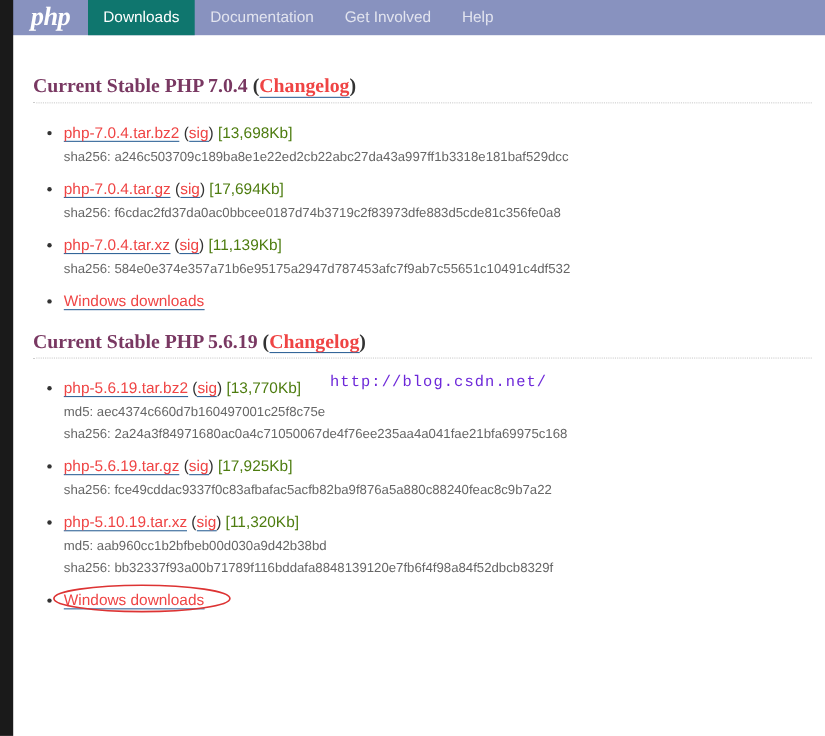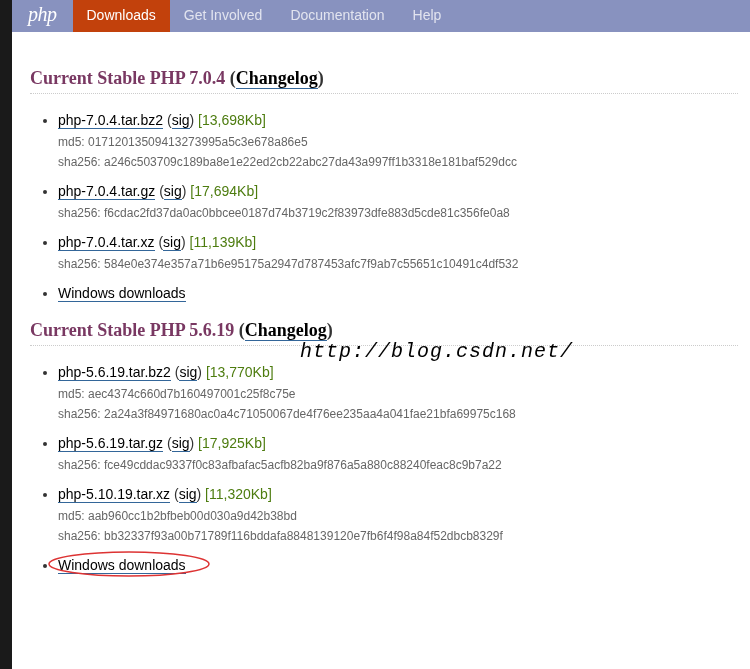--- a/index.html
+++ b/index.html
@@ -21,35 +21,35 @@
     background: #8892BF;
     height: 32px;
     display: flex;
     align-items: stretch;
     padding-left: 20px;
     color: #fff;
   }
   .logo {
     font-family: Georgia, serif;
     font-style: italic;
-    font-weight: normal;
-    font-size: 20px;
+    font-weight: bold;
+    font-size: 24px;
     color: #fff;
     padding: 3px 16px 0 8px;
     letter-spacing: -0.5px;
   }
   .nav-items { display: flex; }
   .nav-item {
     padding: 7px 14px;
     color: #e2e4ef;
     font-size: 14px;
     cursor: pointer;
   }
   .nav-item.active {
-    background: #c2410c;
+    background: #0f766e;
     color: #fff;
   }
   .content {
     padding: 20px 12px 12px 30px;
   }
   h2.section-title {
     font-family: Georgia, "Times New Roman", serif;
     font-size: 18px;
     font-weight: bold;
     color: #793862;
@@ -65,46 +65,45 @@
   ul.release-list {
     list-style: disc;
     margin: 16px 0 12px 28px;
   }
   ul.release-list > li {
     margin-bottom: 10px;
     font-size: 14px;
     line-height: 1.5;
   }
   a.link {
-    color: #000000;
+    color: #ef4444;
     border-bottom: 1px solid #369;
     text-decoration: none;
     cursor: pointer;
   }
   .size { color: #4d7c0f; }
   .paren-small { color: #333; }
   .hashline {
     font-size: 12px;
     color: #666;
     margin-top: 2px;
     font-family: "Helvetica Neue", Helvetica, Arial, sans-serif;
   }
   .gpg {
     margin: 12px 0 24px 0;
   }
   .watermark {
     position: absolute;
     left: 300px;
     top: 340px;
-    color: #000000;
+    color: #6d28d9;
     font-family: "Courier New", monospace;
-    font-size: 20px;
+    font-size: 14px;
     letter-spacing: 1px;
     pointer-events: none;
-    font-style: italic;
   }
   .circled {
     position: relative;
     display: inline-block;
   }
   .circled svg.ellipse-anno {
     position: absolute;
     left: -14px;
     top: -6px;
     pointer-events: none;
@@ -112,32 +111,32 @@
 </style>
 </head>
 <body>
 
 <div class="left-strip"></div>
 
 <div class="navbar">
   <span class="logo">php</span>
   <div class="nav-items">
       <div class="nav-item active">Downloads</div>
+      <div class="nav-item">Documentation</div>
       <div class="nav-item">Get Involved</div>
-      <div class="nav-item">Documentation</div>
       <div class="nav-item">Help</div>
     </div>
 </div>
 
 <div class="watermark">http://blog.csdn.net/</div>
 
 <div class="content">
     <h2 class="section-title">Current Stable PHP 7.0.4 <span class="paren">(</span><a class="changelog-link link">Changelog</a><span class="paren">)</span></h2>
     <ul class="release-list">
-      <li><a class="link">php-7.0.4.tar.bz2</a> <span class="paren-small">(</span><a class="link">sig</a><span class="paren-small">)</span> <span class="size">[13,698Kb]</span><div class="hashline">md5: 01712013509413273995a5c3e678a86e5</div><div class="hashline">sha256: a246c503709c189ba8e1e22ed2cb22abc27da43a997ff1b3318e181baf529dcc</div></li>
+      <li><a class="link">php-7.0.4.tar.bz2</a> <span class="paren-small">(</span><a class="link">sig</a><span class="paren-small">)</span> <span class="size">[13,698Kb]</span><div class="hashline">sha256: a246c503709c189ba8e1e22ed2cb22abc27da43a997ff1b3318e181baf529dcc</div></li>
       <li><a class="link">php-7.0.4.tar.gz</a> <span class="paren-small">(</span><a class="link">sig</a><span class="paren-small">)</span> <span class="size">[17,694Kb]</span><div class="hashline">sha256: f6cdac2fd37da0ac0bbcee0187d74b3719c2f83973dfe883d5cde81c356fe0a8</div></li>
       <li><a class="link">php-7.0.4.tar.xz</a> <span class="paren-small">(</span><a class="link">sig</a><span class="paren-small">)</span> <span class="size">[11,139Kb]</span><div class="hashline">sha256: 584e0e374e357a71b6e95175a2947d787453afc7f9ab7c55651c10491c4df532</div></li>
       <li><a class="link">Windows downloads</a></li>
     </ul>
     <h2 class="section-title">Current Stable PHP 5.6.19 <span class="paren">(</span><a class="changelog-link link">Changelog</a><span class="paren">)</span></h2>
     <ul class="release-list">
       <li><a class="link">php-5.6.19.tar.bz2</a> <span class="paren-small">(</span><a class="link">sig</a><span class="paren-small">)</span> <span class="size">[13,770Kb]</span><div class="hashline">md5: aec4374c660d7b160497001c25f8c75e</div><div class="hashline">sha256: 2a24a3f84971680ac0a4c71050067de4f76ee235aa4a041fae21bfa69975c168</div></li>
       <li><a class="link">php-5.6.19.tar.gz</a> <span class="paren-small">(</span><a class="link">sig</a><span class="paren-small">)</span> <span class="size">[17,925Kb]</span><div class="hashline">sha256: fce49cddac9337f0c83afbafac5acfb82ba9f876a5a880c88240feac8c9b7a22</div></li>
       <li><a class="link">php-5.10.19.tar.xz</a> <span class="paren-small">(</span><a class="link">sig</a><span class="paren-small">)</span> <span class="size">[11,320Kb]</span><div class="hashline">md5: aab960cc1b2bfbeb00d030a9d42b38bd</div><div class="hashline">sha256: bb32337f93a00b71789f116bddafa8848139120e7fb6f4f98a84f52dbcb8329f</div></li>
       <li><span class="circled"><a class="link">Windows downloads</a><svg width="170" height="30" class="ellipse-anno">

